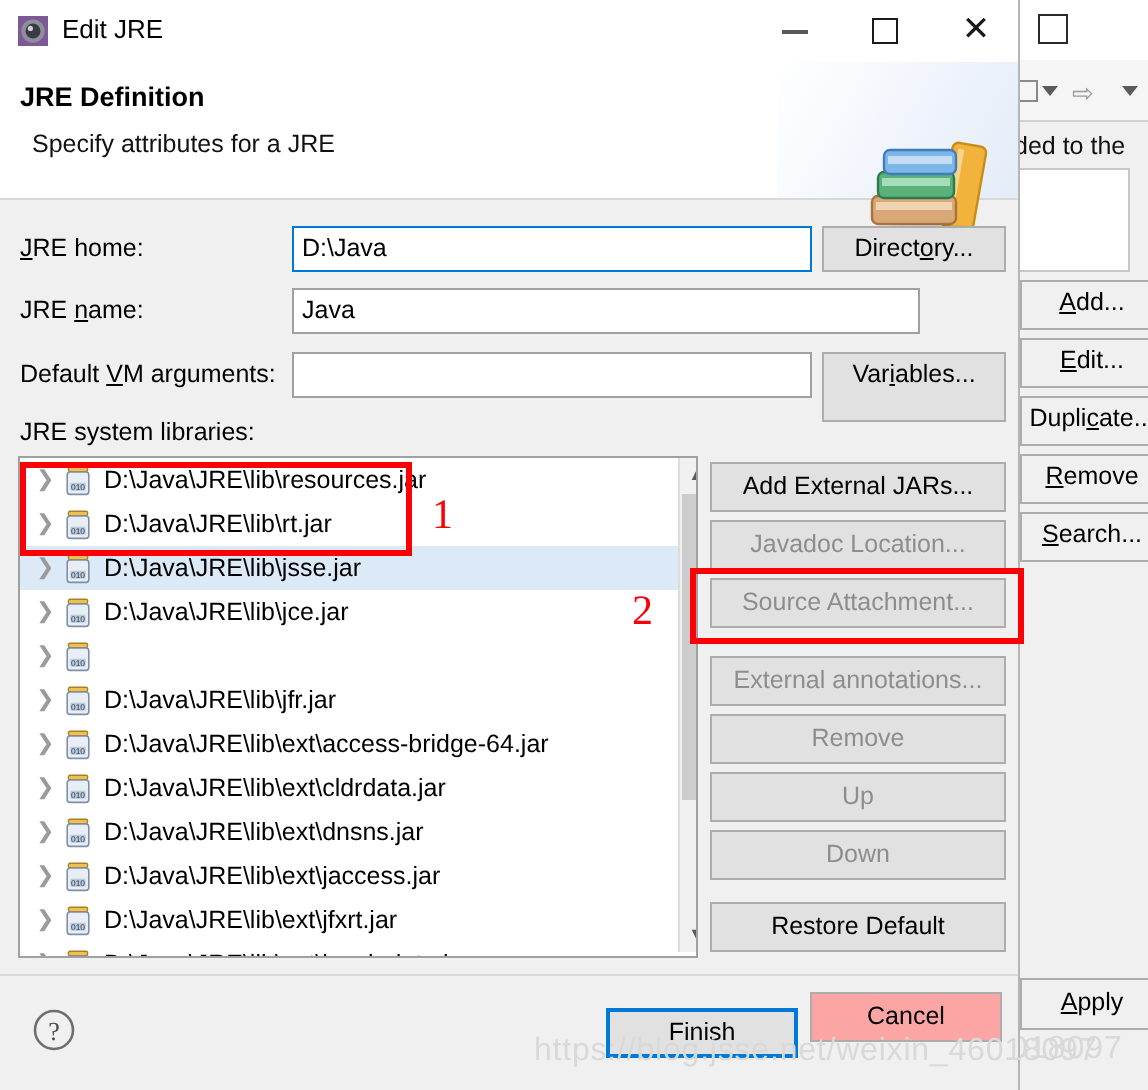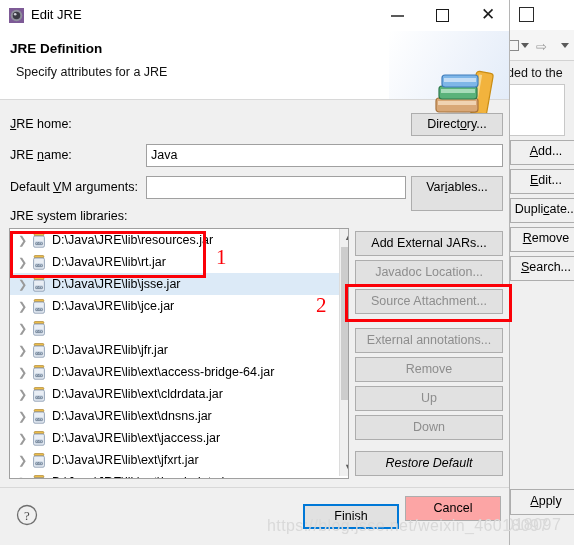--- a/index.html
+++ b/index.html
@@ -384,24 +384,25 @@
 
       <g>
         <rect x="14" y="11" width="36" height="12" rx="3" fill="#7eb6e8" stroke="#3f7cbb" stroke-width="1.2"></rect>
         <rect x="16" y="14" width="32" height="4" fill="#c4ddf5"></rect>
       </g>
       <ellipse cx="36" cy="52" rx="30" ry="4" fill="#000" opacity="0.07"></ellipse>
     </svg>
   </div>
 
   <div class="flabel" style="left:10px; top:117px"><u>J</u>RE home:</div>
+  <div class="finput focused" style="left:146px; top:113px; width:260px; height:23px" placeholder="">D:\Java</div>
   <div class="gbtn" style="left:411px; top:113px; width:92px; height:23px">Direct<u>o</u>ry...</div>
 
   <div class="flabel" style="left:10px; top:148px">JRE <u>n</u>ame:</div>
-  <div class="finput" style="left:146px; top:144px; width:357px; height:23px" placeholder="">Java</div>
+  <div class="finput" style="left:146px; top:144px; width:314px; height:23px" placeholder="">Java</div>
 
   <div class="flabel" style="left:10px; top:180px">Default <u>V</u>M arguments:</div>
   <div class="finput" style="left:146px; top:176px; width:260px; height:23px" placeholder=""></div>
   <div class="gbtn" style="left:411px; top:176px; width:92px; height:35px">Var<u>i</u>ables...</div>
 
   <div class="flabel" style="left:10px; top:209px">JRE system libraries:</div>
 
   <div id="list-box">
     <div id="list-rows">
         <div class="lrow">
@@ -532,21 +533,21 @@
   </div>
 
   <div id="side-buttons">
       <div class="gbtn" style="left: 355px; top: 231px; width: 148px; height: 25px; line-height: 23px;">Add External JARs...</div>
       <div class="gbtn disabled" style="left: 355px; top: 260px; width: 148px; height: 25px; line-height: 23px;">Javadoc Location...</div>
       <div class="gbtn disabled" style="left: 355px; top: 289px; width: 148px; height: 25px; line-height: 23px;">Source Attachment...</div>
       <div class="gbtn disabled" style="left: 355px; top: 328px; width: 148px; height: 25px; line-height: 23px;">External annotations...</div>
       <div class="gbtn disabled" style="left: 355px; top: 357px; width: 148px; height: 25px; line-height: 23px;">Remove</div>
       <div class="gbtn disabled" style="left: 355px; top: 386px; width: 148px; height: 25px; line-height: 23px;">Up</div>
       <div class="gbtn disabled" style="left: 355px; top: 415px; width: 148px; height: 25px; line-height: 23px;">Down</div>
-      <div class="gbtn" style="left: 355px; top: 451px; width: 148px; height: 25px; line-height: 23px; font-style: italic;">Restore Default</div>
+      <div class="gbtn" style="left: 355px; top: 451px; width: 148px; height: 25px; line-height: 23px;">Restore Default</div>
     </div>
 
   <div id="bottom-sep"></div>
   <svg id="help-icon" viewBox="0 0 22 22">
     <circle cx="11" cy="11" r="9.5" fill="none" stroke="#6e6e6e" stroke-width="1.3"></circle>
     <text x="11" y="16" font-family="Liberation Serif, serif" font-size="13" fill="#4a4a4a" text-anchor="middle">?</text>
   </svg>
   <div id="btn-finish">Finish</div>
   <div id="btn-cancel">Cancel</div>
 </div>

